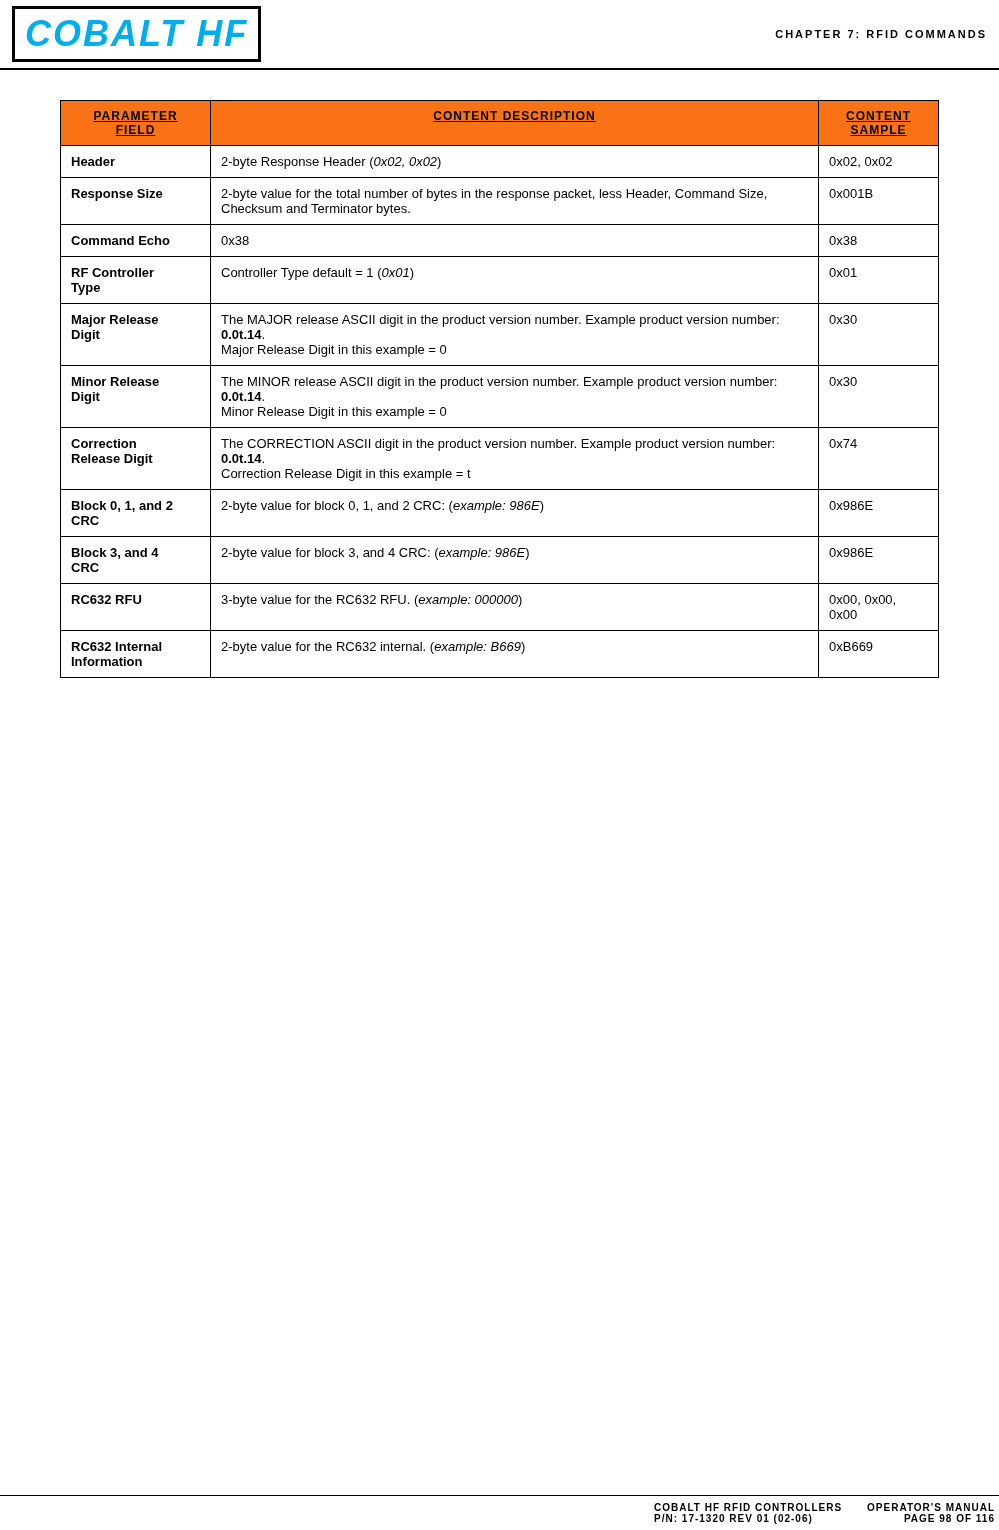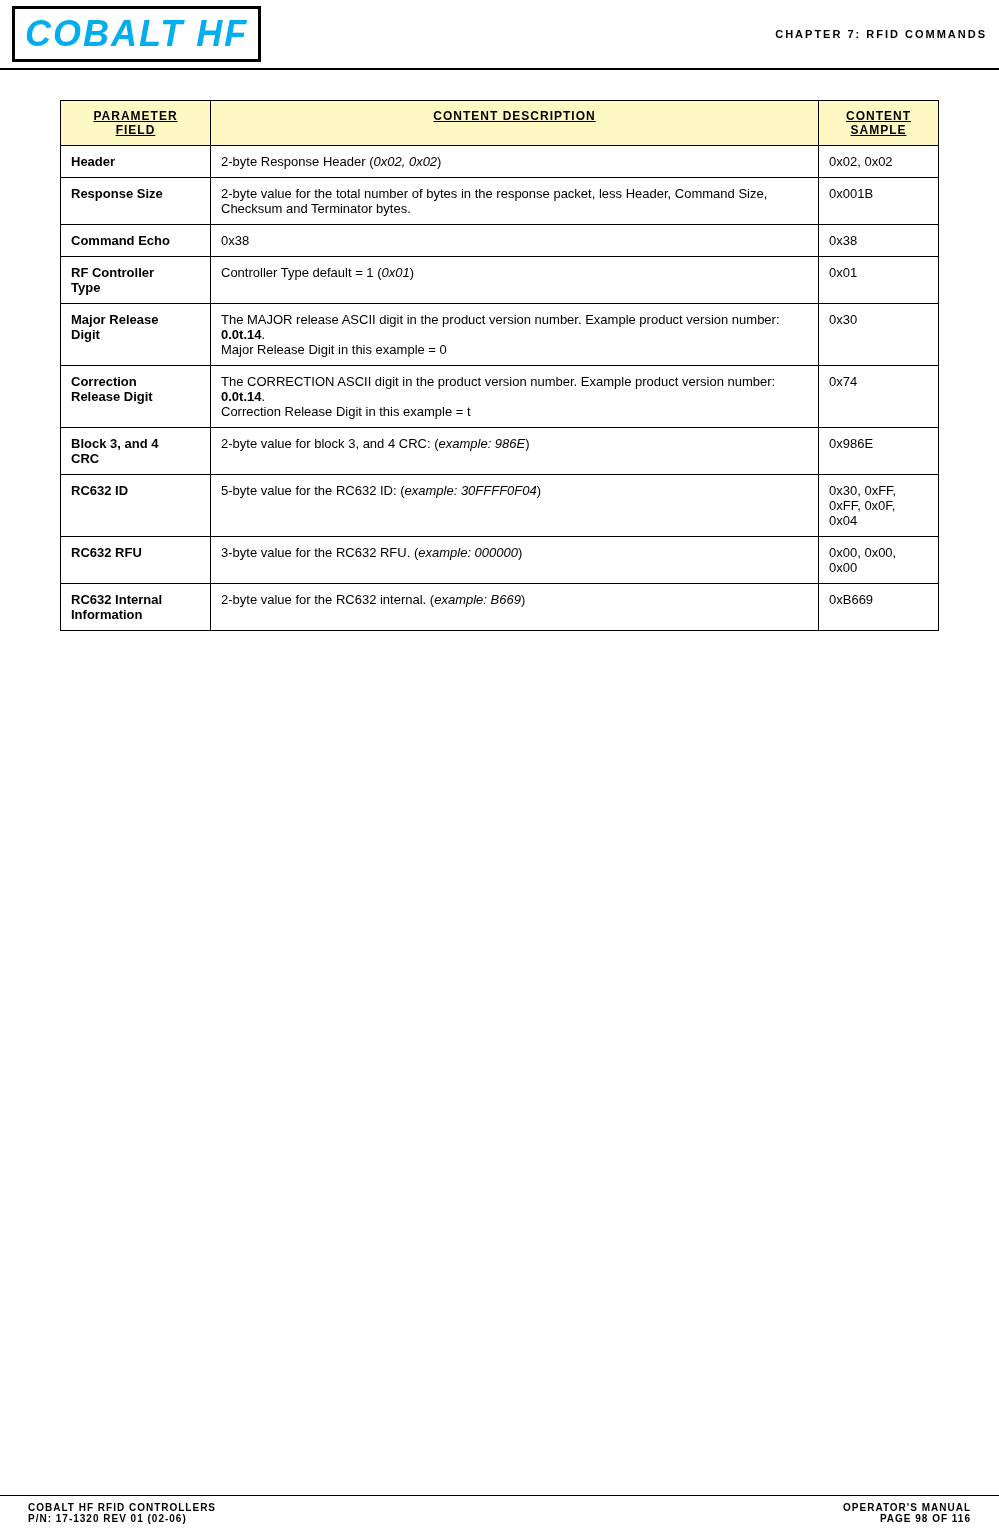--- a/index.html
+++ b/index.html
@@ -58,21 +58,21 @@
       border-collapse: collapse;
       border: 1px solid #000;
     }
     th, td {
       border: 1px solid #000;
       padding: 8px 10px;
       vertical-align: top;
       font-size: 13px;
     }
     thead tr th {
-      background: #fef9c3;
+      background: #f97316;
       font-weight: bold;
       text-decoration: underline;
       letter-spacing: 1px;
       font-size: 12px;
     }
     .col-param { width: 150px; }
     .col-desc { width: auto; }
     .col-sample { width: 120px; }
 
     tbody tr td:first-child {
@@ -80,25 +80,26 @@
     }
 
     
     .page-footer {
       position: absolute;
       bottom: 0;
       left: 0;
       right: 0;
       border-top: 1px solid #000;
       display: flex;
-      justify-content: space-between;
-      padding: 6px 28px;
+      justify-content: flex-end;
+      padding: 6px 4px;
       font-size: 10px;
       letter-spacing: 1px;
       font-weight: bold;
+      gap: 25px;
     }
     .footer-left { text-align: left; }
     .footer-right { text-align: right; }
 
     em { font-style: italic; }
     strong { font-weight: bold; }
   </style>
 </head>
 <body>
 
@@ -139,33 +140,38 @@
           <td>RF Controller<br>Type</td>
           <td>Controller Type default = 1 (<em>0x01</em>)</td>
           <td>0x01</td>
         </tr>
         <tr>
           <td>Major Release<br>Digit</td>
           <td>The MAJOR release ASCII digit in the product version number. Example product version number: <strong>0.0t.14</strong>.<br>Major Release Digit in this example = 0</td>
           <td>0x30</td>
         </tr>
         <tr>
+          <td>Minor Release<br>Digit</td>
+          <td>The MINOR release ASCII digit in the product version number. Example product version number: <strong>0.0t.14</strong>.<br>Minor Release Digit in this example = 0</td>
+          <td>0x30</td>
+        </tr>
+        <tr>
           <td>Correction<br>Release Digit</td>
           <td>The CORRECTION ASCII digit in the product version number. Example product version number: <strong>0.0t.14</strong>.<br>Correction Release Digit in this example = t</td>
           <td>0x74</td>
         </tr>
         <tr>
+          <td>Block 0, 1, and 2<br>CRC</td>
+          <td>2-byte value for block 0, 1, and 2 CRC: (<em>example: 986E</em>)</td>
+          <td>0x986E</td>
+        </tr>
+        <tr>
           <td>Block 3, and 4<br>CRC</td>
           <td>2-byte value for block 3, and 4 CRC: (<em>example: 986E</em>)</td>
           <td>0x986E</td>
-        </tr>
-        <tr>
-          <td>RC632 ID</td>
-          <td>5-byte value for the RC632 ID: (<em>example: 30FFFF0F04</em>)</td>
-          <td>0x30, 0xFF,<br>0xFF, 0x0F,<br>0x04</td>
         </tr>
         <tr>
           <td>RC632 RFU</td>
           <td>3-byte value for the RC632 RFU. (<em>example: 000000</em>)</td>
           <td>0x00, 0x00,<br>0x00</td>
         </tr>
         <tr>
           <td>RC632 Internal<br>Information</td>
           <td>2-byte value for the RC632 internal. (<em>example: B669</em>)</td>
           <td>0xB669</td>

